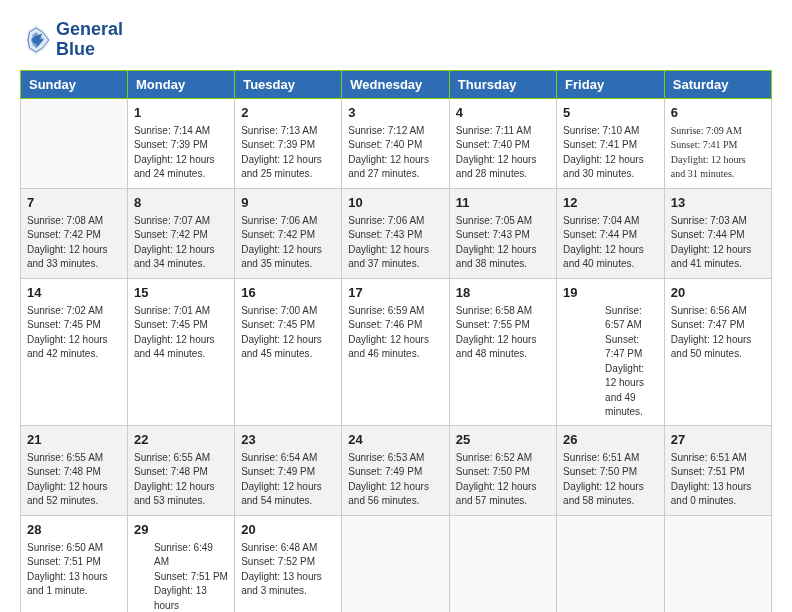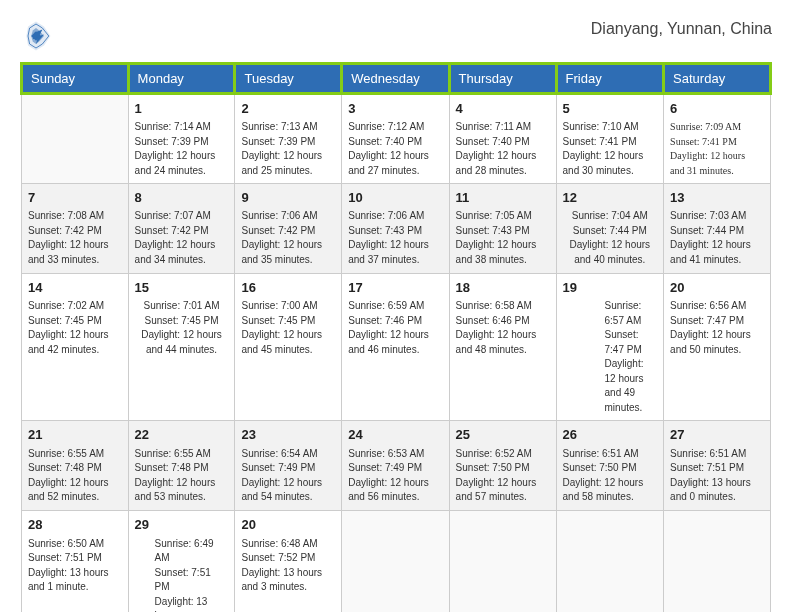--- a/index.html
+++ b/index.html
@@ -47,22 +47,22 @@
       width: 100%;
       border-collapse: collapse;
       font-size: 11px;
     }
     .calendar thead tr th {
       background-color: #2e6db4;
       color: #fff;
       text-align: left;
       padding: 6px 8px;
       font-size: 13px;
-      font-weight: normal;
-      border: 3px solid #84cc16;
+      font-weight: bold;
+      border: 1px solid #84cc16;
     }
     .calendar tbody tr td {
       border: 1px solid #ccc;
       vertical-align: top;
       padding: 5px 6px;
       height: 90px;
       width: 108px;
       color: #333;
       line-height: 1.4;
     }
@@ -90,23 +90,26 @@
 <div class="header-area">
   <div class="logo">
     <svg class="logo-icon" viewBox="0 0 40 40">
       <polygon points="30,8 38,20 30,32 20,38 10,32 8,20 10,8 20,2" fill="#2e6db4" opacity="0.15"></polygon>
       <polygon points="28,10 36,20 28,30 20,35 12,30 10,20 12,10 20,5" fill="none" stroke="#2e6db4" stroke-width="1"></polygon>
       <polygon points="24,13 30,20 24,27 20,30 16,27 14,20 16,13 20,10" fill="#2e6db4" opacity="0.5"></polygon>
       <polygon points="20,14 26,20 20,26 14,20" fill="#2e6db4"></polygon>
 
       <path d="M18,16 L28,12 L24,20 L30,18 L20,30 L22,22 L16,24 Z" fill="#2e6db4"></path>
     </svg>
+    <div class="logo-text">
+      <div>General</div>
+      <div>Blue</div>
+    </div>
   </div>
   <div class="title-area">
-    <div class="subtitle">Dianyang, Yunnan, China</div>
   </div>
 </div>
 
 <table class="calendar">
   <thead>
     <tr>
     <th>Sunday</th>
         <th>Monday</th>
         <th>Tuesday</th>
         <th>Wednesday</th>
@@ -192,21 +195,21 @@
         </td>
         <td>
           <div class="day-number">11</div>
           <div class="day-info" style="white-space: pre-line;">Sunrise: 7:05 AM
 Sunset: 7:43 PM
 Daylight: 12 hours
 and 38 minutes.</div>
         </td>
         <td>
           <div class="day-number">12</div>
-          <div class="day-info" style="white-space: pre-line; text-align: center;">Sunrise: 7:04 AM
+          <div class="day-info" style="white-space: pre-line;">Sunrise: 7:04 AM
 Sunset: 7:44 PM
 Daylight: 12 hours
 and 40 minutes.</div>
         </td>
         <td>
           <div class="day-number">13</div>
           <div class="day-info" style="white-space: pre-line;">Sunrise: 7:03 AM
 Sunset: 7:44 PM
 Daylight: 12 hours
 and 41 minutes.</div>
@@ -215,21 +218,21 @@
       <tr>
         <td>
           <div class="day-number">14</div>
           <div class="day-info" style="white-space: pre-line;">Sunrise: 7:02 AM
 Sunset: 7:45 PM
 Daylight: 12 hours
 and 42 minutes.</div>
         </td>
         <td>
           <div class="day-number">15</div>
-          <div class="day-info" style="white-space: pre-line; text-align: center;">Sunrise: 7:01 AM
+          <div class="day-info" style="white-space: pre-line;">Sunrise: 7:01 AM
 Sunset: 7:45 PM
 Daylight: 12 hours
 and 44 minutes.</div>
         </td>
         <td>
           <div class="day-number">16</div>
           <div class="day-info" style="white-space: pre-line;">Sunrise: 7:00 AM
 Sunset: 7:45 PM
 Daylight: 12 hours
 and 45 minutes.</div>
@@ -237,21 +240,21 @@
         <td>
           <div class="day-number">17</div>
           <div class="day-info" style="white-space: pre-line;">Sunrise: 6:59 AM
 Sunset: 7:46 PM
 Daylight: 12 hours
 and 46 minutes.</div>
         </td>
         <td>
           <div class="day-number">18</div>
           <div class="day-info" style="white-space: pre-line;">Sunrise: 6:58 AM
-Sunset: 6:46 PM
+Sunset: 7:55 PM
 Daylight: 12 hours
 and 48 minutes.</div>
         </td>
         <td>
           <div class="day-number">19</div>
           <div class="day-info" style="white-space: pre-line; margin-left: 42px;">Sunrise: 6:57 AM
 Sunset: 7:47 PM
 Daylight: 12 hours
 and 49 minutes.</div>
         </td>

